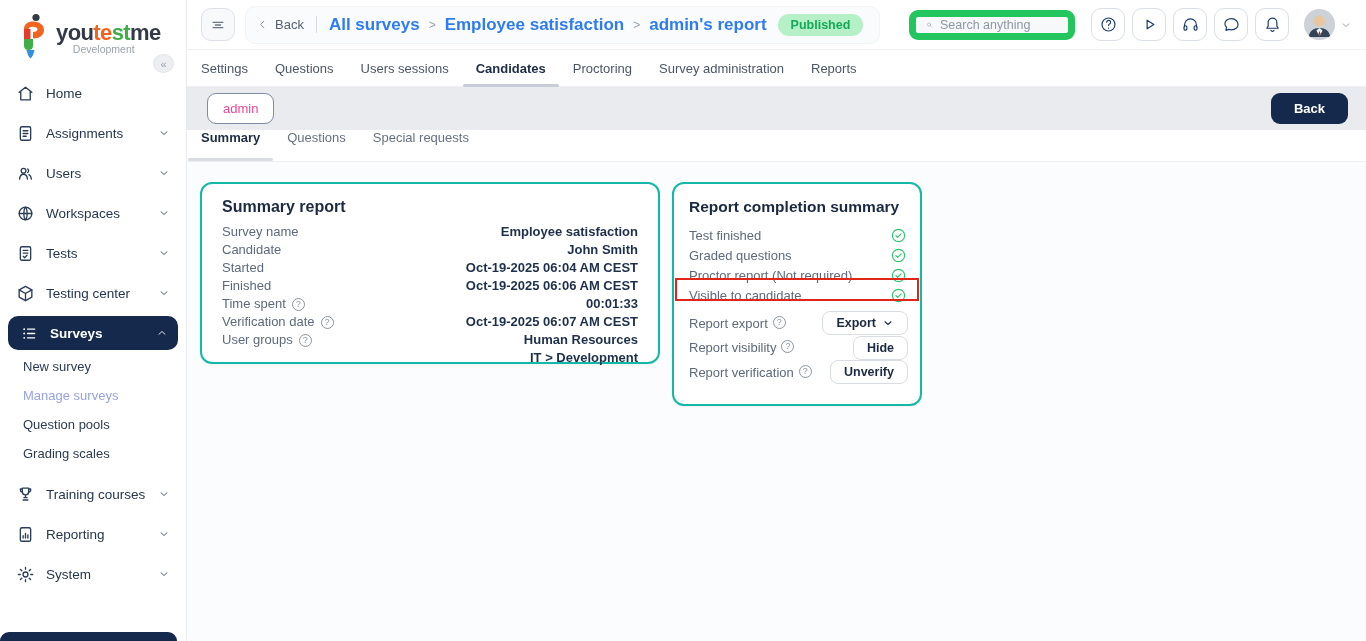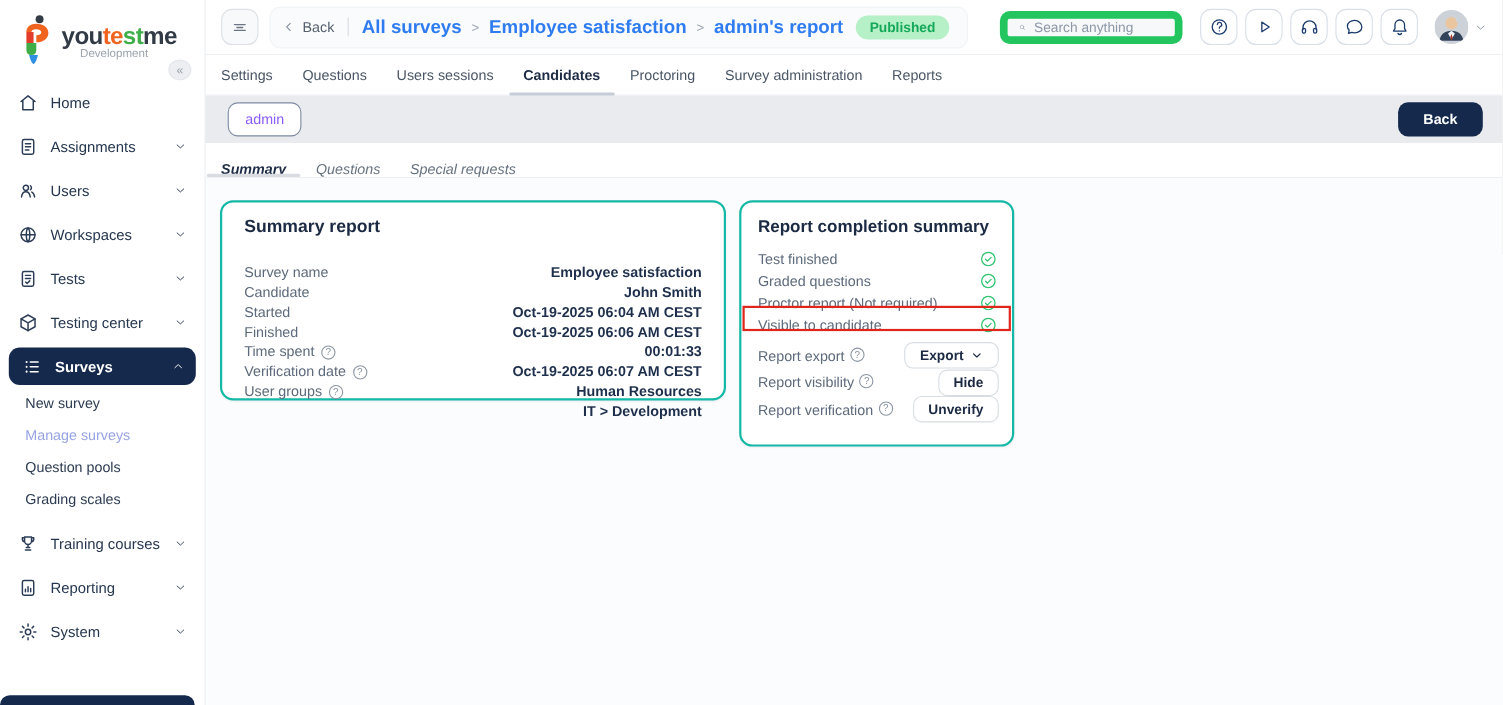--- a/index.html
+++ b/index.html
@@ -66,40 +66,40 @@
             display:flex; align-items:stretch; gap:27px; padding-left:14px; border-bottom:1px solid #eef0f3; }
   .tab{ font-size:13px; color:#4a5666; display:flex; align-items:center; position:relative; cursor:pointer; }
   .tab.active{ color:#1d2c44; font-weight:700; }
   .tab.active::after{ content:""; position:absolute; left:-13px; right:-13px; bottom:-1px; height:3px;
                       background:#c6cdd6; border-radius:3px; }
 
   
   .graybar{ position:absolute; left:187px; top:87px; width:1179px; height:43px; background:#e9ebee;
             display:flex; align-items:center; padding:0 18px 0 20px; }
   .chip{ background:#fff; border:1px solid #7e8ba3; border-radius:9px; padding:7px 15px; font-size:13px;
-         color:#8b5cf6; cursor:pointer; }
+         color:#ec4899; cursor:pointer; }
   .back-btn{ margin-left:auto; background:#15294d; color:#fff; border:none; border-radius:9px;
              padding:8px 23px; font-size:13px; font-weight:700; cursor:pointer;
              font-family:"Liberation Sans",sans-serif; }
 
   
   .subtabs{ position:absolute; left:187px; top:130px; width:1179px; height:32px; background:#fff;
             border-bottom:1px solid #eceef1; display:flex; gap:27px; padding-left:14px; }
-  .subtab{ font-size:13px; color:#66717f; display:flex; align-items:flex-end; position:relative; cursor:pointer;font-style:italic;}
+  .subtab{ font-size:13px; color:#66717f; display:flex; align-items:flex-start; position:relative; cursor:pointer;}
   .subtab.active{ color:#1d2c44; font-weight:700; }
   .subtab.active::after{ content:""; position:absolute; left:-13px; right:-13px; bottom:0; height:3px;
                          background:#d9dde2; border-radius:3px; }
 
   
   .content{ position:absolute; left:187px; top:162px; width:1179px; height:479px; background:#fbfcfd; }
   .card{ position:absolute; background:#fff; border:2px solid #14b8a6; border-radius:12px;
          box-shadow:0 1px 2px rgba(20,30,50,.05); }
   #summary-card{ left:13px; top:20px; width:460px; height:182px; }
   .card-title{ padding:14px 20px 7px; font-size:16px; font-weight:700; color:#1b2a42; }
-  .sr-rows{ padding:0 20px;margin-top:16px; }
+  .sr-rows{ padding:0 20px; }
   .sr-row{ display:flex; justify-content:space-between; align-items:flex-start; line-height:18px;
            font-size:13px; }
   .sr-label{ color:#5d6a7b; display:flex; align-items:center; gap:6px; }
   .sr-value{ color:#1e2f4c; font-weight:600; text-align:right; }
   .info-dot{ width:13px; height:13px; border:1px solid #8b95a3; border-radius:50%; color:#8b95a3;
              font-size:9px; display:inline-flex; align-items:center; justify-content:center;
              cursor:pointer; flex:none; line-height:1; }
 
   #completion-card{ left:485px; top:20px; width:250px; height:224px; }
   #completion-card .card-title{ padding:14px 15px 9px; font-size:15.5px; }

